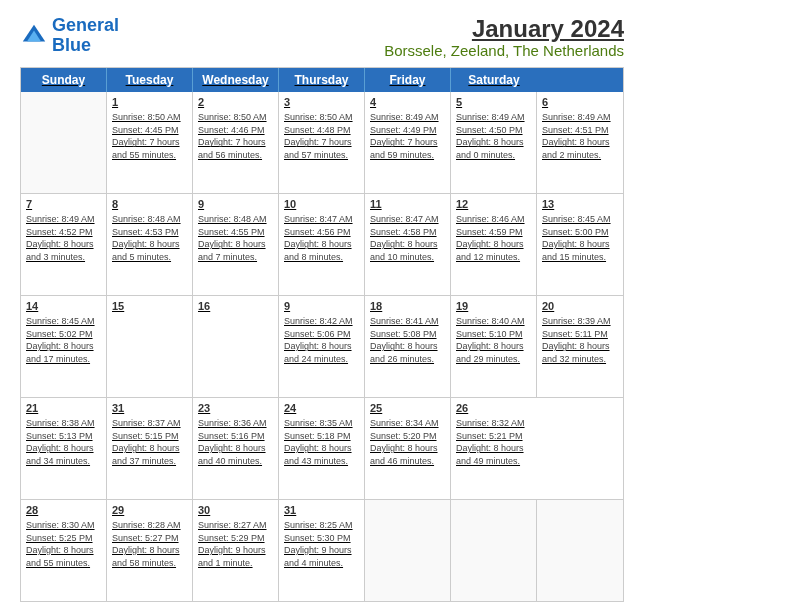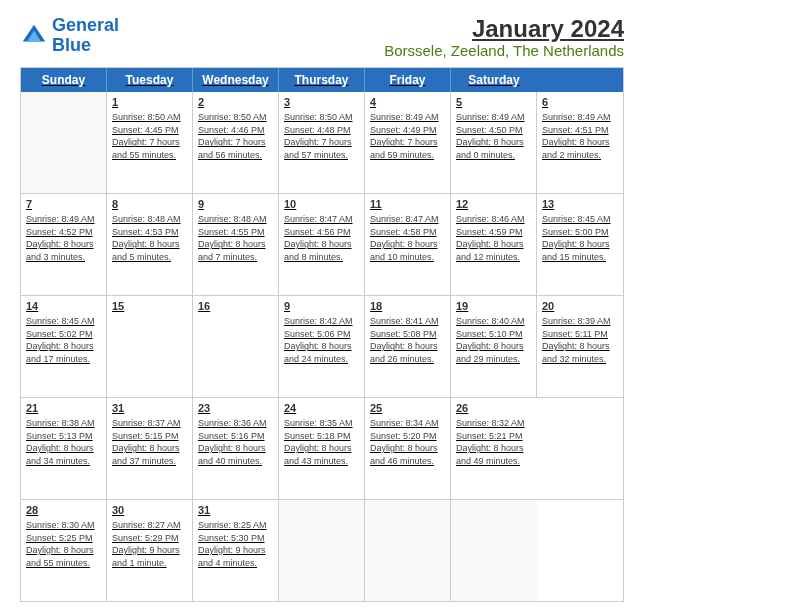--- a/index.html
+++ b/index.html
@@ -260,20 +260,24 @@
             <span class="cell-date">26</span>
             <div class="cell-info">Sunrise: 8:32 AM<br>Sunset: 5:21 PM<br>Daylight: 8 hours and 49 minutes.</div>
           </div>
         </div>
         <div class="cal-row">
           <div class="cal-cell">
             <span class="cell-date">28</span>
             <div class="cell-info">Sunrise: 8:30 AM<br>Sunset: 5:25 PM<br>Daylight: 8 hours and 55 minutes.</div>
           </div>
           <div class="cal-cell">
+            <span class="cell-date">29</span>
+            <div class="cell-info">Sunrise: 8:28 AM<br>Sunset: 5:27 PM<br>Daylight: 8 hours and 58 minutes.</div>
+          </div>
+          <div class="cal-cell">
             <span class="cell-date">30</span>
             <div class="cell-info">Sunrise: 8:27 AM<br>Sunset: 5:29 PM<br>Daylight: 9 hours and 1 minute.</div>
           </div>
           <div class="cal-cell">
             <span class="cell-date">31</span>
             <div class="cell-info">Sunrise: 8:25 AM<br>Sunset: 5:30 PM<br>Daylight: 9 hours and 4 minutes.</div>
           </div>
           <div class="cal-cell empty"></div>
           <div class="cal-cell empty"></div>
           <div class="cal-cell empty"></div>

